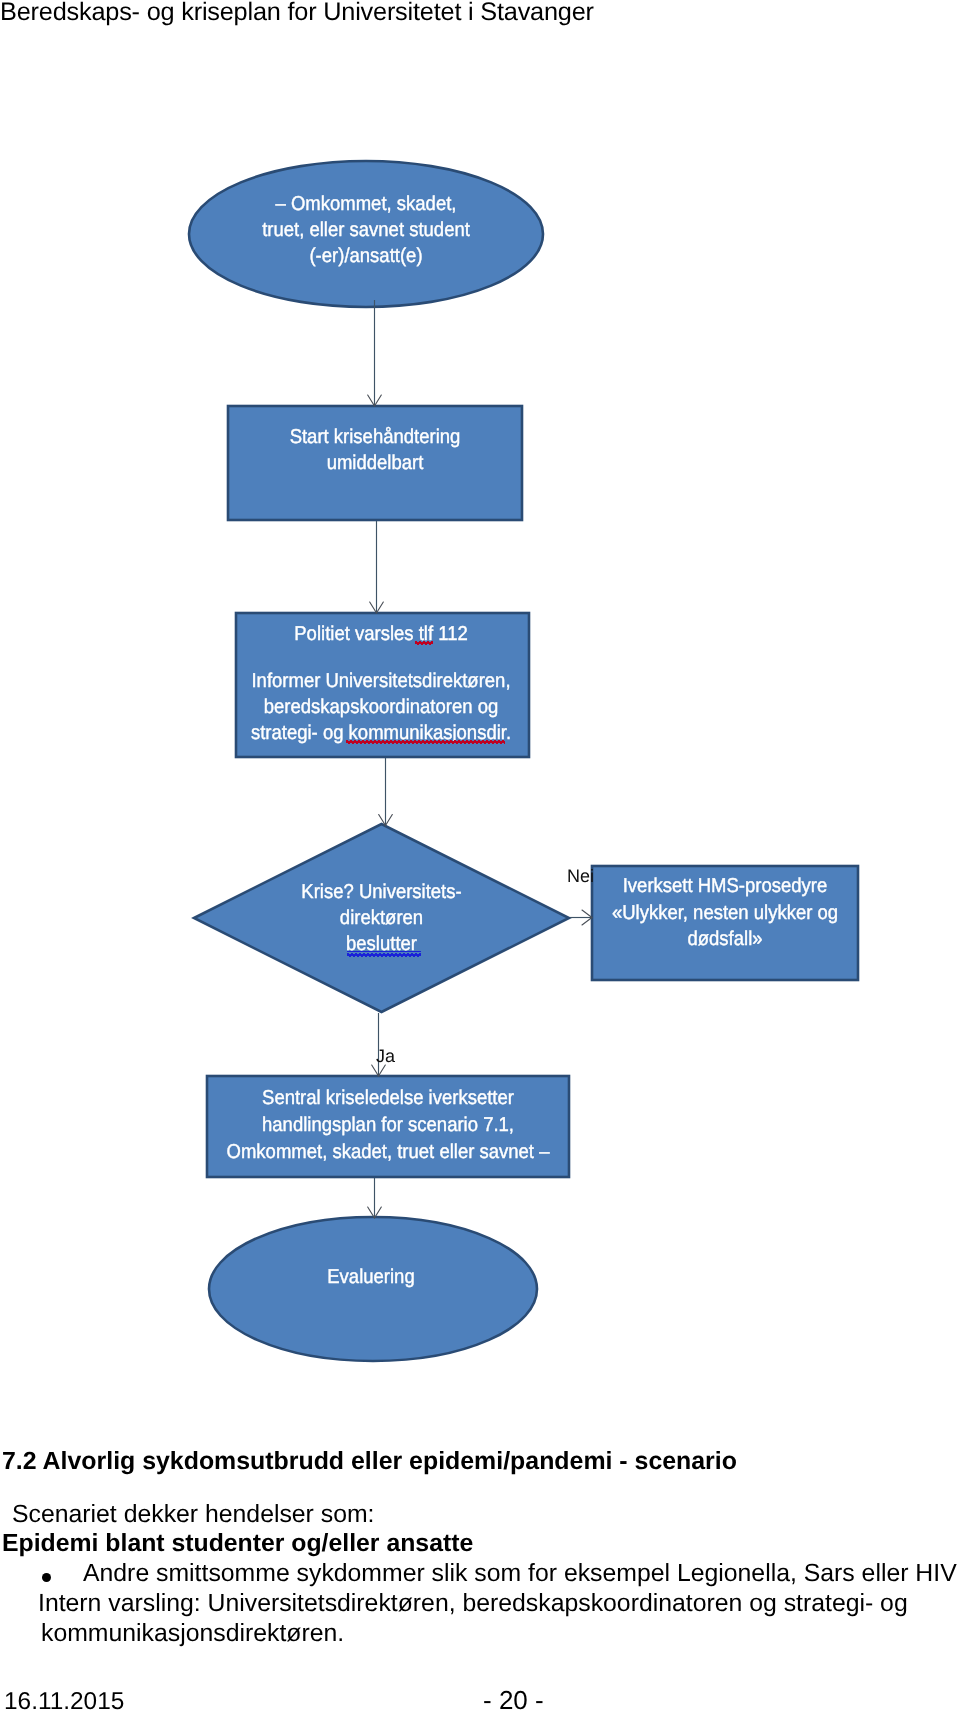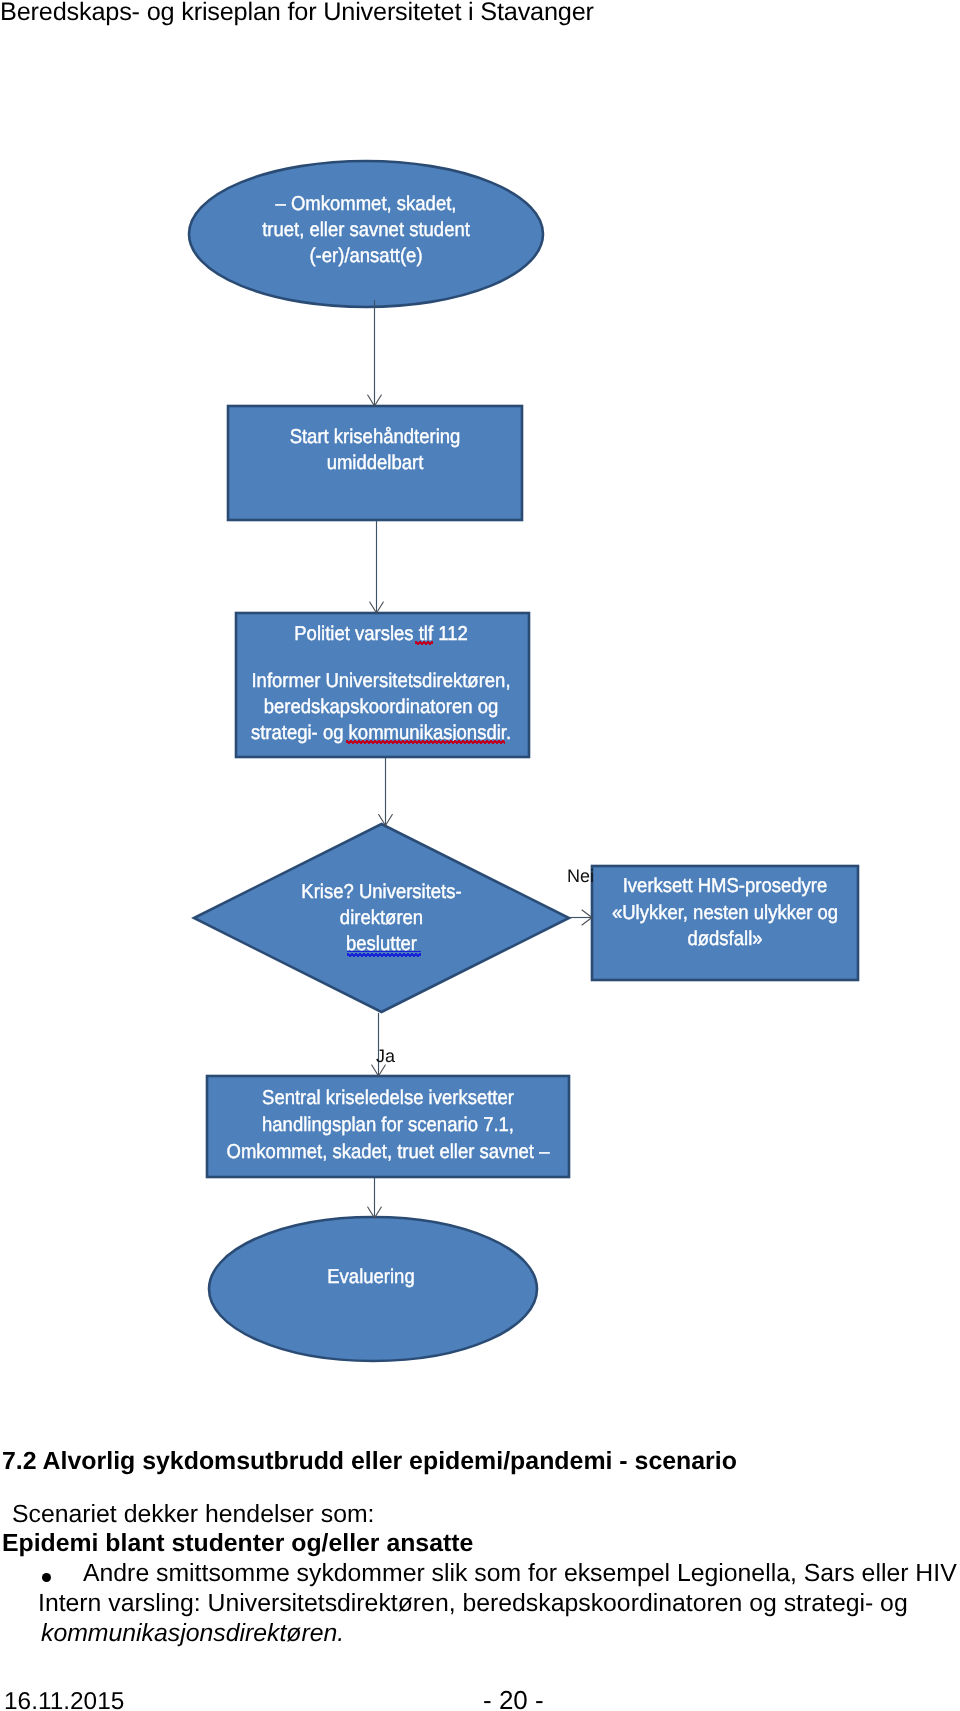--- a/index.html
+++ b/index.html
@@ -117,19 +117,19 @@
     </div>
 
   <div class="b-head" style="left:2px;top:1447px;">7.2 Alvorlig sykdomsutbrudd eller epidemi/pandemi - scenario</div>
 
   <div id="body-lines">
       <div class="b-line" style="left: 12px; top: 1501px;">Scenariet dekker hendelser som:</div>
       <div class="b-line bold" style="left: 2px; top: 1530px; text-align: right;">Epidemi blant studenter og/eller ansatte</div>
       <div class="bullet" style="left: 42px; top: 1572.5px;">•</div>
       <div class="b-line" style="left: 83px; top: 1560px;">Andre smittsomme sykdommer slik som for eksempel Legionella, Sars eller HIV</div>
       <div class="b-line" style="left: 38px; top: 1590px;">Intern varsling: Universitetsdirektøren, beredskapskoordinatoren og strategi- og</div>
-      <div class="b-line" style="left: 41px; top: 1620px; font-style: italic;">kommunikasjonsdirektøren.</div>
+      <div class="b-line" style="left: 41px; top: 1620px;">kommunikasjonsdirektøren.</div>
     </div>
 
   <div class="footer-l" style="left:4px;top:1688px;">16.11.2015</div>
   <div class="footer-r" style="left:483px;top:1685px;">- 20 -</div>
 
 </div>
 
 </body></html>

